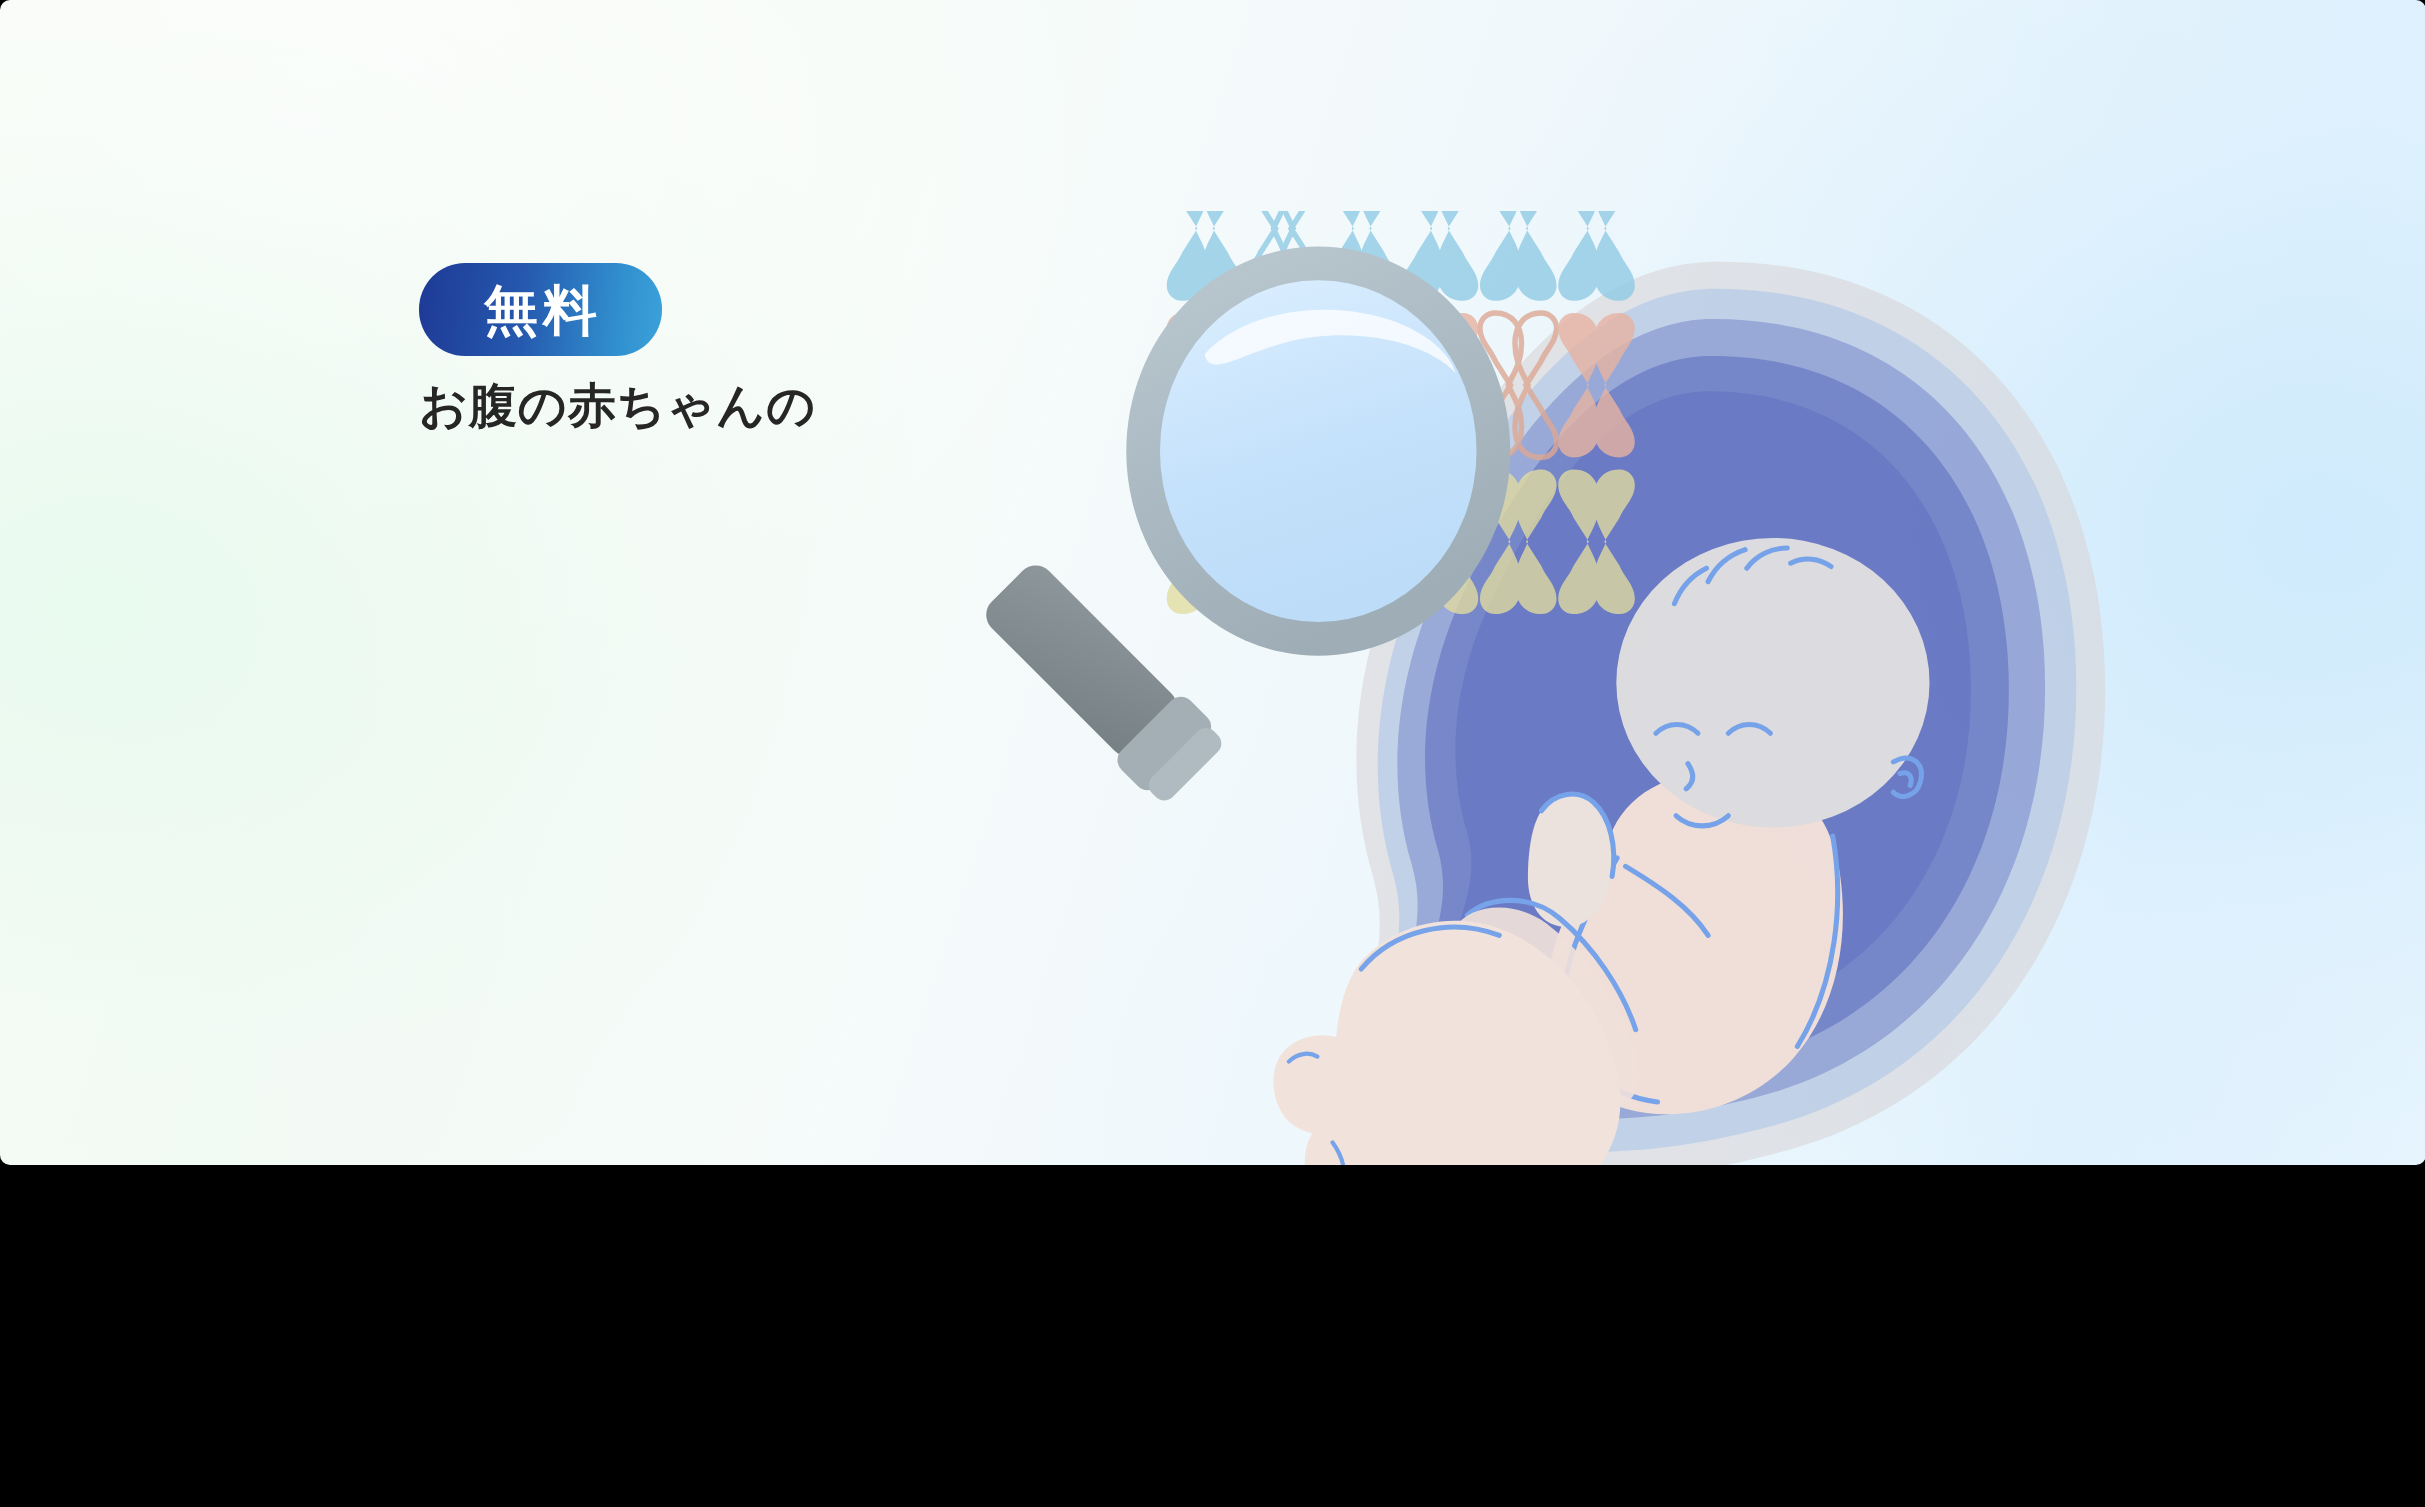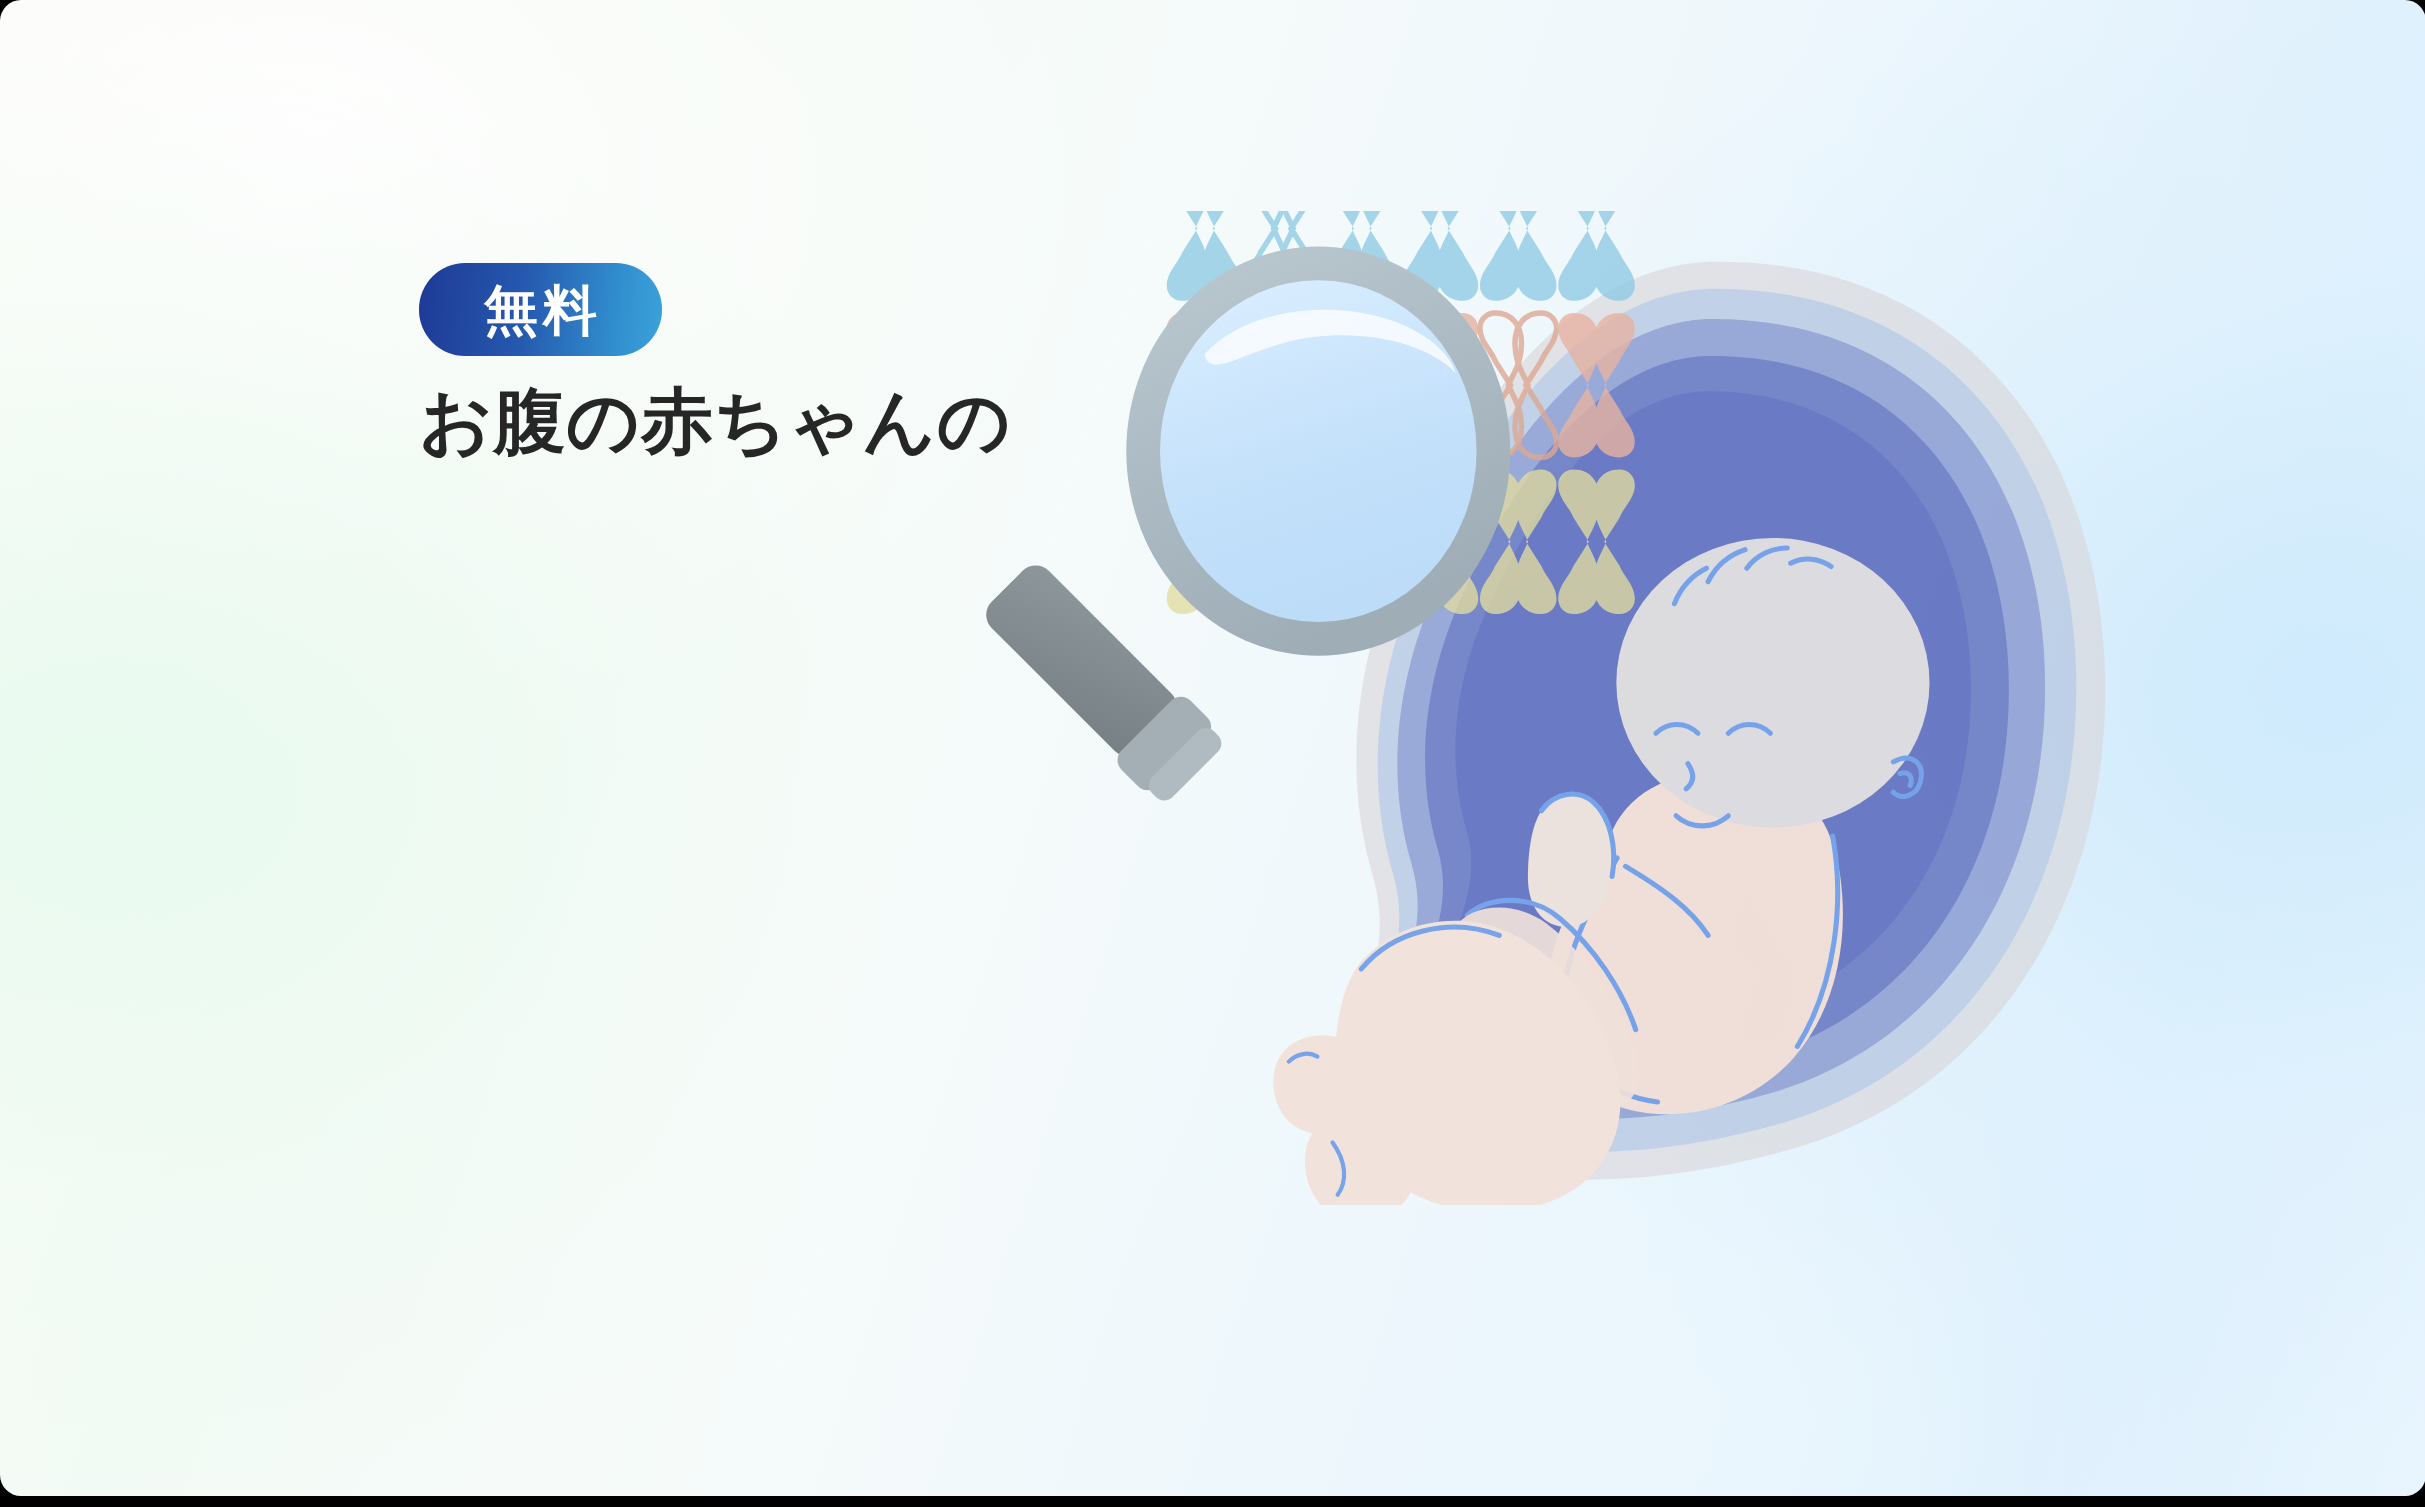--- a/index.html
+++ b/index.html
@@ -10,22 +10,22 @@
   body {
     width: 2426px;
     height: 1508px;
     overflow: hidden;
     font-family: "Liberation Sans", "DejaVu Sans", sans-serif;
   }
 
   #hero-card {
     position: relative;
     width: 2426px;
-    height: 1496px;
-    border-radius: 21px;
+    height: 1165px;
+    border-radius: 10px;
     overflow: hidden;
     background:
       radial-gradient(ellipse 1263px 1011px at 4% 52%, rgba(232,250,239,0.95) 0%, rgba(240,250,243,0.45) 45%, rgba(255,255,255,0) 72%),
       radial-gradient(ellipse 1011px 758px at 12% 12%, rgba(255,255,255,0.98) 0%, rgba(252,253,250,0.5) 50%, rgba(255,255,255,0) 80%),
       radial-gradient(ellipse 1179px 926px at 96% 46%, rgba(206,234,252,0.98) 0%, rgba(223,241,253,0.55) 48%, rgba(255,255,255,0) 82%),
       radial-gradient(ellipse 758px 590px at 66% 96%, rgba(236,247,253,0.9) 0%, rgba(255,255,255,0) 78%),
       linear-gradient(108deg, #fbfcf6 0%, #f3faf5 20%, #f6fbfa 40%, #eef7fc 62%, #ddf0fd 86%, #e8f5fe 100%);
   }
 
   
@@ -50,21 +50,21 @@
     letter-spacing: 5px;
     line-height: 1;
     box-sizing: border-box;
     padding-left: 5px;
   }
 
   #headline {
     margin-top: 18.5px;
   }
   .headline-line {
-    font-size: 72px;
+    font-size: 48px;
     font-weight: 700;
     line-height: 1.28;
     color: #262626;
     letter-spacing: 0.8px;
     white-space: nowrap;
   }
   .headline-line.second {
     padding-left: 18.5px;
   }
   .hl-accent { color: #1c3c9c; }

